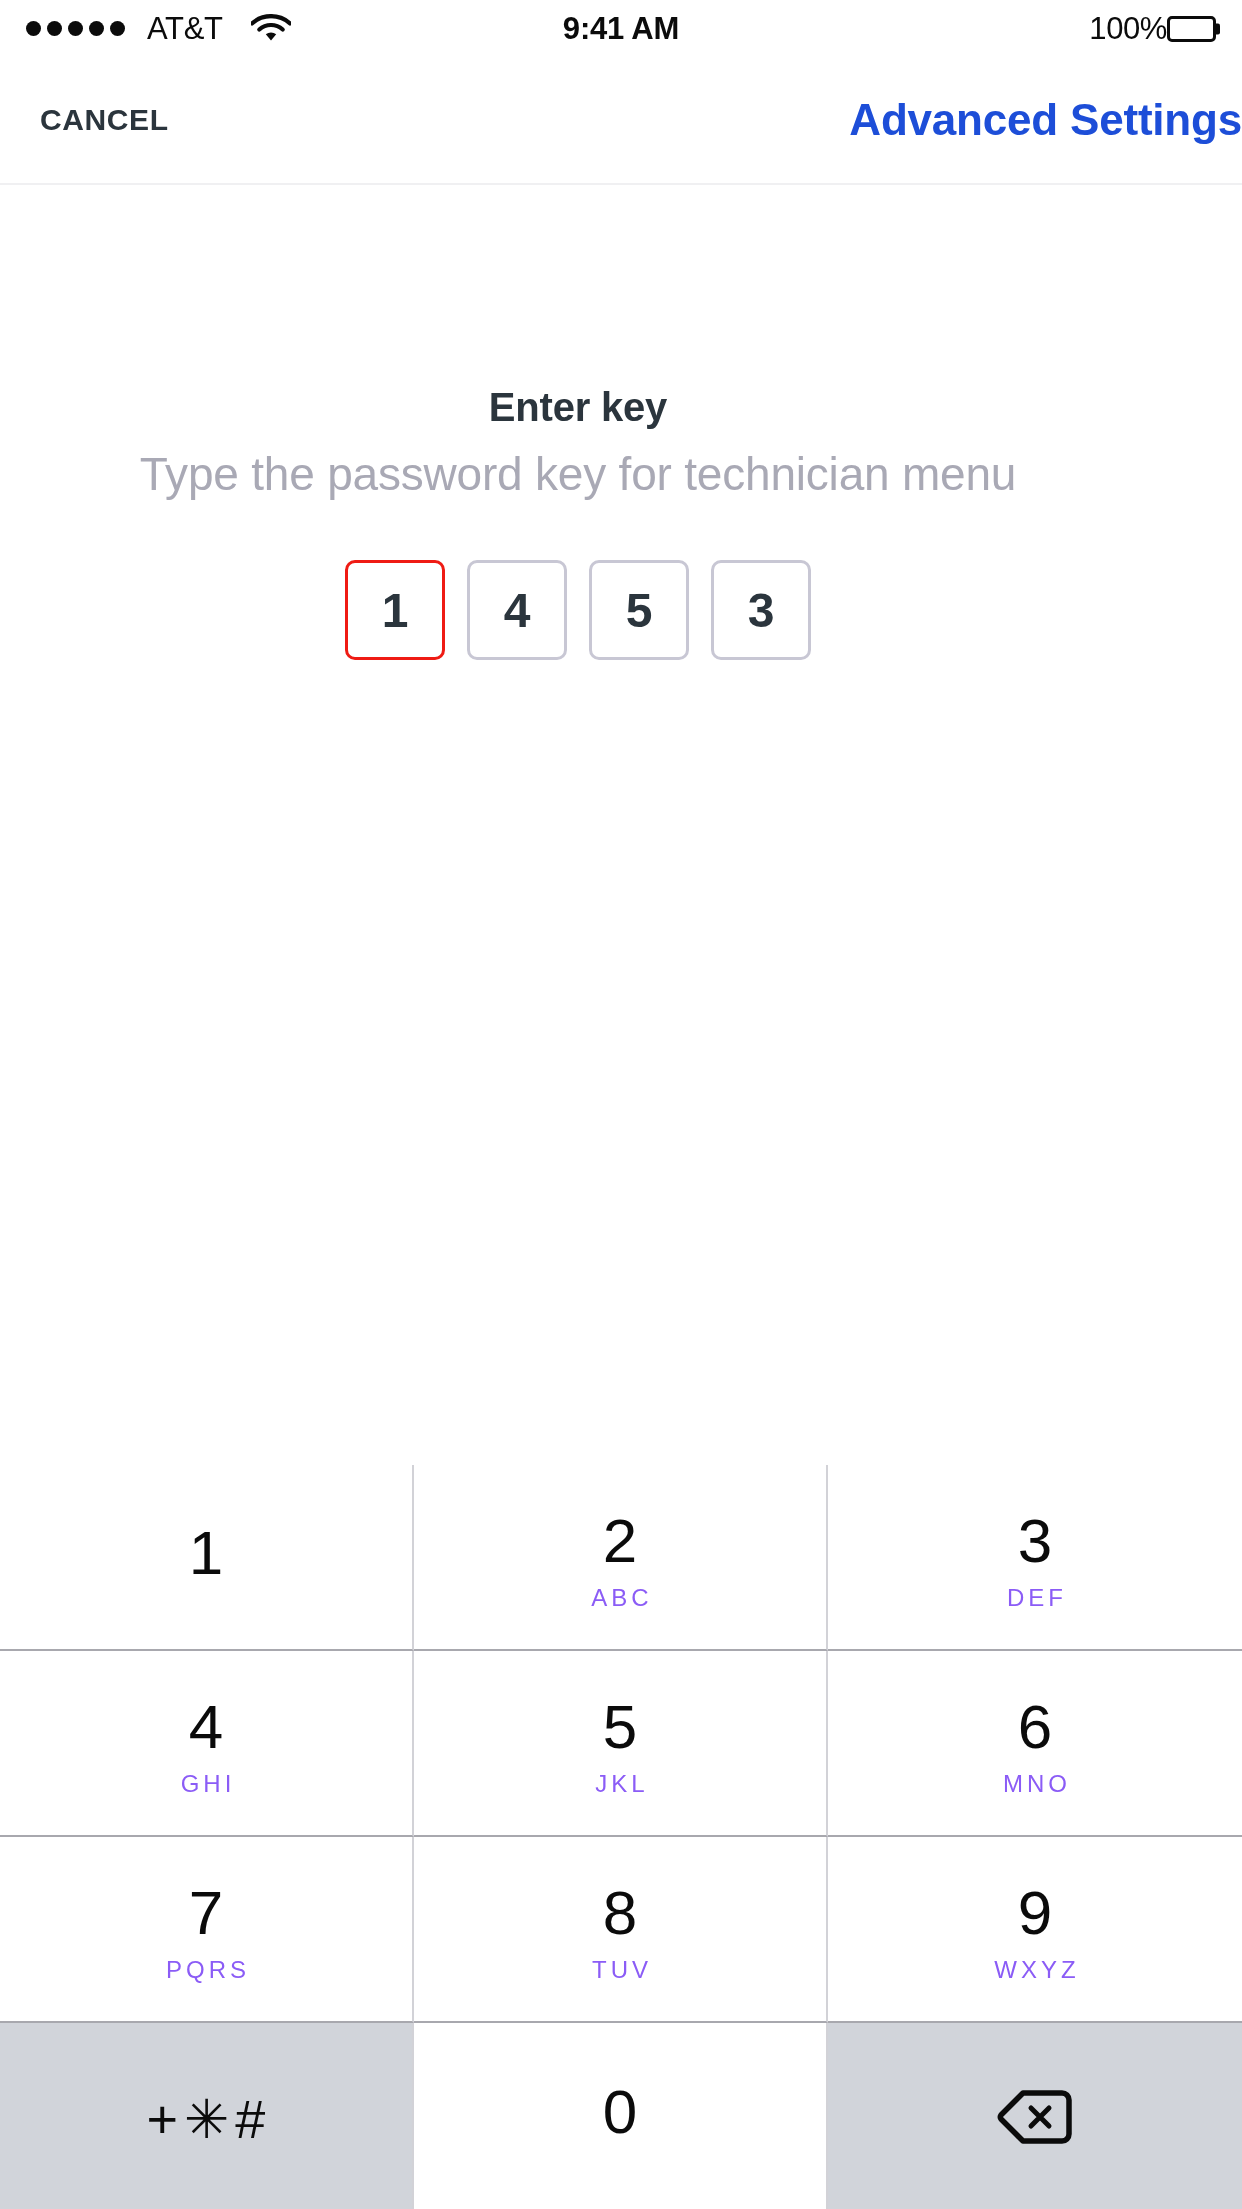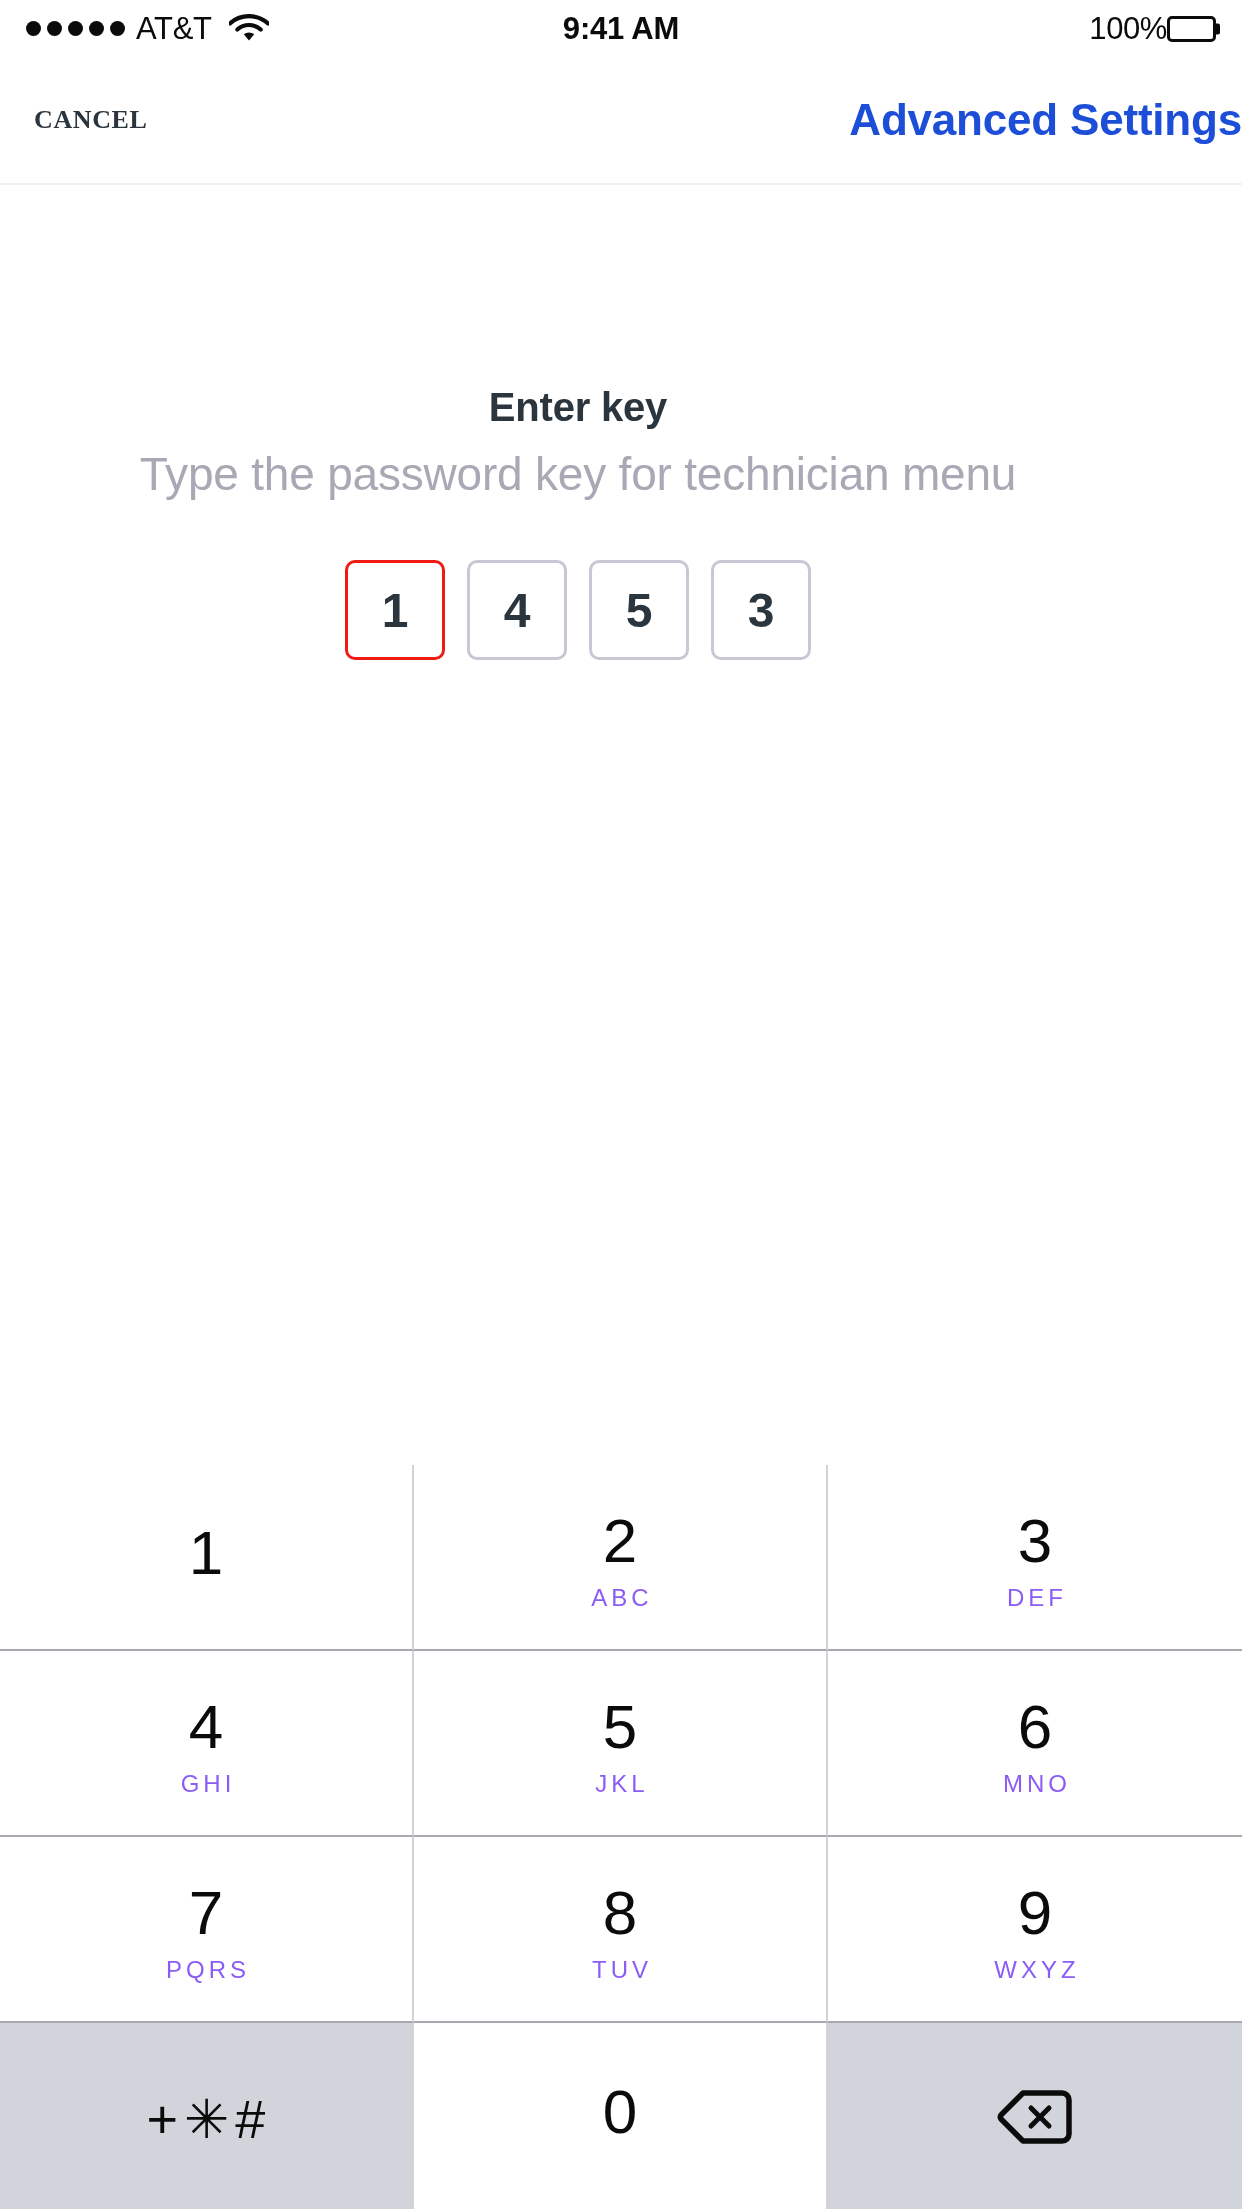--- a/index.html
+++ b/index.html
@@ -23,21 +23,21 @@
     width: 1242px;
     height: 57px;
     display: flex;
     align-items: center;
     box-sizing: border-box;
     padding: 0 26px;
   }
   .status-left {
     display: flex;
     align-items: center;
-    gap: 11px;
+    gap: 22px;
     flex: 1 1 0;
   }
   .signal-dots {
     display: flex;
     align-items: center;
     gap: 6px;
   }
   .signal-dots i {
     display: block;
     width: 15px;
@@ -107,32 +107,32 @@
     position: absolute;
     top: 57px; left: 0;
     width: 1242px;
     height: 128px;
     background: #ffffff;
     border-bottom: 2px solid #f0f0f2;
     box-sizing: border-box;
   }
   .nav-cancel {
     position: absolute;
-    left: 30px;
+    left: 36px;
     top: 50%;
     transform: translateY(-50%);
-    font-size: 26px;
+    font-size: 30px;
     font-weight: 700;
     letter-spacing: 0.6px;
     color: #2b353d;
     background: none;
     border: none;
     padding: 8px 4px;
     cursor: pointer;
-    font-family: Liberation Serif, serif;
+    font-family: Liberation Sans, sans-serif;
   }
   .nav-title {
     position: absolute;
     left: 0; right: 0;
     top: 50%;
     transform: translateY(-50%);
     text-align: right;
     font-size: 44px;
     font-weight: 700;
     color: #1d4ed8;

